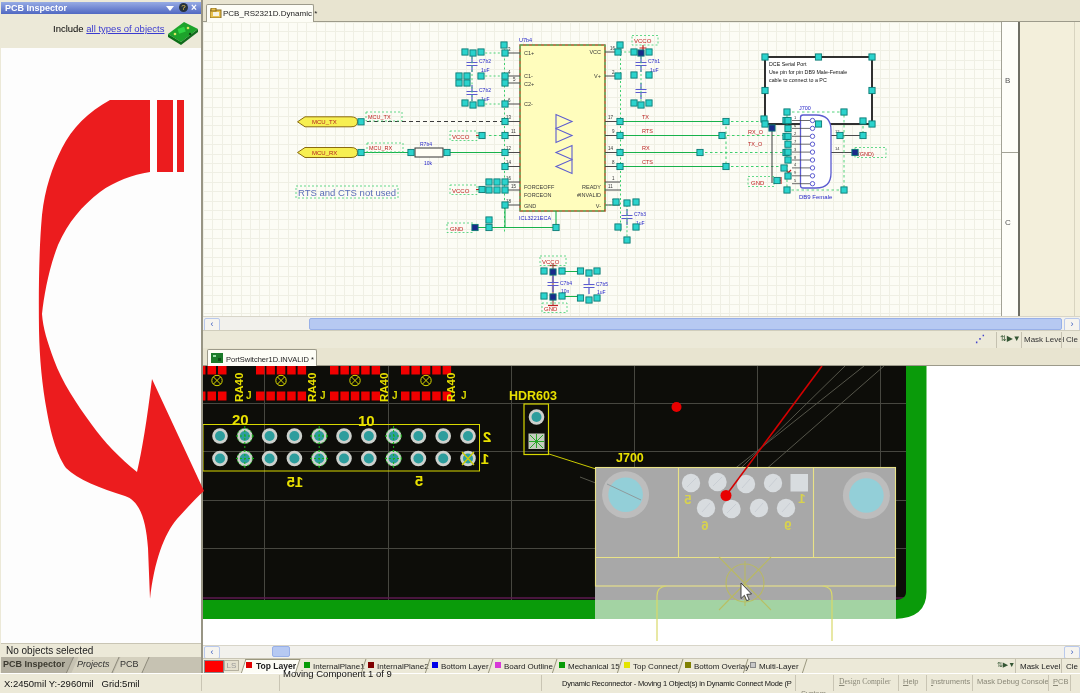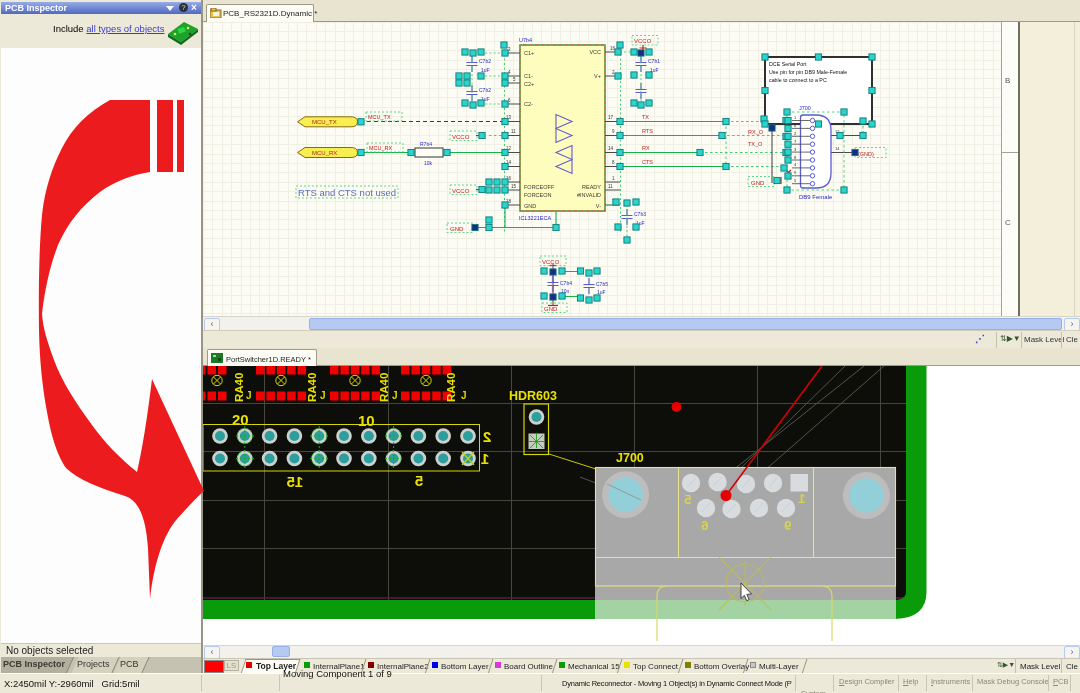--- a/index.html
+++ b/index.html
@@ -30,21 +30,21 @@
 </svg>
 
 <div class="abs" style="left:1px;top:48px;width:200px;height:595px;background:#fdfdfd;"></div>
 
 <div class="abs" style="left:1px;top:643px;width:200px;height:14px;background:#ece9d8;font-size:10px;color:#222;line-height:14px;padding-left:5px;box-sizing:border-box;border-top:1px solid #c9c5b4;">No objects selected</div>
 
 <div class="abs" style="left:1px;top:657px;width:200px;height:16px;background:#c6c2b2;overflow:hidden;">
   <div class="abs" style="left:0px;top:0px;width:72px;height:16px;background:#b3afa0;transform:skewX(-24deg);transform-origin:top left;border-right:1px solid #8a8778;"></div>
   <div class="abs" style="left:2px;top:2px;font-size:9px;font-weight:bold;color:#3c3a30;">PCB Inspector</div>
   <div class="abs" style="left:74px;top:0px;width:40px;height:16px;background:#d5d1bf;transform:skewX(-24deg);border-right:1px solid #8a8778;"></div>
-  <div class="abs" style="left:76px;top:2px;font-size:9px;color:#333;">Projects</div>
+  <div class="abs" style="left:76px;top:2px;font-size:9px;color:#333;font-style:italic;">Projects</div>
   <div class="abs" style="left:116px;top:0px;width:28px;height:16px;background:#d5d1bf;transform:skewX(-24deg);border-right:1px solid #8a8778;"></div>
   <div class="abs" style="left:119px;top:2px;font-size:9px;color:#333;">PCB</div>
 </div>
 
 <div class="abs" style="left:201px;top:0;width:2px;height:673px;background:#989584;"></div>
 
 <div class="abs" style="left:203px;top:0;width:877px;height:22px;background:#e8e4d0;border-bottom:1px solid #9c9a8a;box-sizing:border-box;"></div>
 <div class="abs" style="left:206px;top:4px;width:106px;height:18px;background:#fdfdf6;border:1px solid #9c9a8a;border-bottom:none;border-radius:2px 2px 0 0;"></div>
 <svg class="abs" style="left:210px;top:8px;" width="12" height="10" viewBox="0 0 12 10">
     <rect x="0" y="2" width="11" height="8" fill="#e8c14d" stroke="#8a6a1a" stroke-width="1"></rect>
@@ -404,21 +404,21 @@
   <div class="abs" style="left:863px;top:4px;font-size:8px;color:#333;">Cle</div>
 </div>
 
 <div class="abs" style="left:203px;top:348px;width:877px;height:18px;background:#e8e4d0;border-bottom:1px solid #9c9a8a;box-sizing:border-box;"></div>
 <div class="abs" style="left:207px;top:349px;width:108px;height:17px;background:#fdfdf6;border:1px solid #9c9a8a;border-bottom:none;border-radius:2px 2px 0 0;"></div>
 <svg class="abs" style="left:211px;top:353px;" width="12" height="10" viewBox="0 0 12 10">
     <rect x="0" y="0" width="12" height="10" fill="#1a7a28"></rect>
     <rect x="2" y="2" width="3" height="2" fill="#9adfa5"></rect>
     <rect x="7" y="5" width="3" height="3" fill="#0c4f14"></rect>
   </svg>
-<div class="abs" style="left:226px;top:355px;font-size:7.5px;color:#222;">PortSwitcher1D.READY *</div>
+<div class="abs" style="left:226px;top:355px;font-size:7.5px;color:#222;">PortSwitcher1D.INVALID *</div>
 
 <div class="abs" style="left:203px;top:366px;width:877px;height:279px;background:#ffffff;"></div>
 <svg id="pcbsvg" class="abs" style="left:203px;top:366px;" width="877" height="279" viewBox="203 366 877 279">
 <defs>
 <g id="pad">
         <circle r="7.8" fill="#cdd1cd"></circle>
         <circle r="5" fill="#2d9d9d"></circle>
       </g>
 <g id="rsq">
         <rect x="0" y="0" width="9" height="9.5" fill="#f10000"></rect>
@@ -658,21 +658,21 @@
 <div class="abs" style="left:4px;top:678px;font-size:9.5px;color:#111;">X:2450mil Y:-2960mil&nbsp;&nbsp;&nbsp;Grid:5mil</div>
 <div class="abs" style="left:283px;top:668px;font-size:9.5px;color:#111;">Moving Component 1 of 9</div>
 <div class="abs" style="left:562px;top:679px;font-size:7.5px;letter-spacing:-0.2px;color:#111;">Dynamic Reconnector - Moving 1 Object(s) in Dynamic Connect Mode (P</div>
 <div id="statuslinks" style="position:absolute;left:0;top:673px;width:1080px;height:20px;font-size:7.5px;color:#8a8878;">
   <div class="abs" style="left:201px;top:2px;width:1px;height:16px;background:#c9c5b4;"></div>
   <div class="abs" style="left:279px;top:2px;width:1px;height:16px;background:#c9c5b4;"></div>
   <div class="abs" style="left:541px;top:2px;width:1px;height:16px;background:#c9c5b4;"></div>
   <div class="abs" style="left:795px;top:2px;width:1px;height:16px;background:#c9c5b4;"></div>
   <div class="abs" style="left:801px;top:16px;">S<span style="text-decoration:underline">y</span>stem</div>
   <div class="abs" style="left:833px;top:2px;width:1px;height:16px;background:#c9c5b4;"></div>
-  <div class="abs" style="left:839px;top:4px;"><span style="text-decoration:underline">D</span>esign Compiler</div>
+  <div class="abs" style="left:839px;top:4px;font-family:Liberation Serif, serif;"><span style="text-decoration:underline">D</span>esign Compiler</div>
   <div class="abs" style="left:898px;top:2px;width:1px;height:16px;background:#c9c5b4;"></div>
   <div class="abs" style="left:903px;top:4px;"><span style="text-decoration:underline">H</span>elp</div>
   <div class="abs" style="left:926px;top:2px;width:1px;height:16px;background:#c9c5b4;"></div>
   <div class="abs" style="left:931px;top:4px;"><span style="text-decoration:underline">I</span>nstruments</div>
   <div class="abs" style="left:972px;top:2px;width:1px;height:16px;background:#c9c5b4;"></div>
   <div class="abs" style="left:977px;top:4px;">Mask Debug Console</div>
   <div class="abs" style="left:1048px;top:2px;width:1px;height:16px;background:#c9c5b4;"></div>
   <div class="abs" style="left:1053px;top:4px;"><span style="text-decoration:underline">P</span>CB</div>
   <div class="abs" style="left:1070px;top:2px;width:1px;height:16px;background:#c9c5b4;"></div>
 </div>

